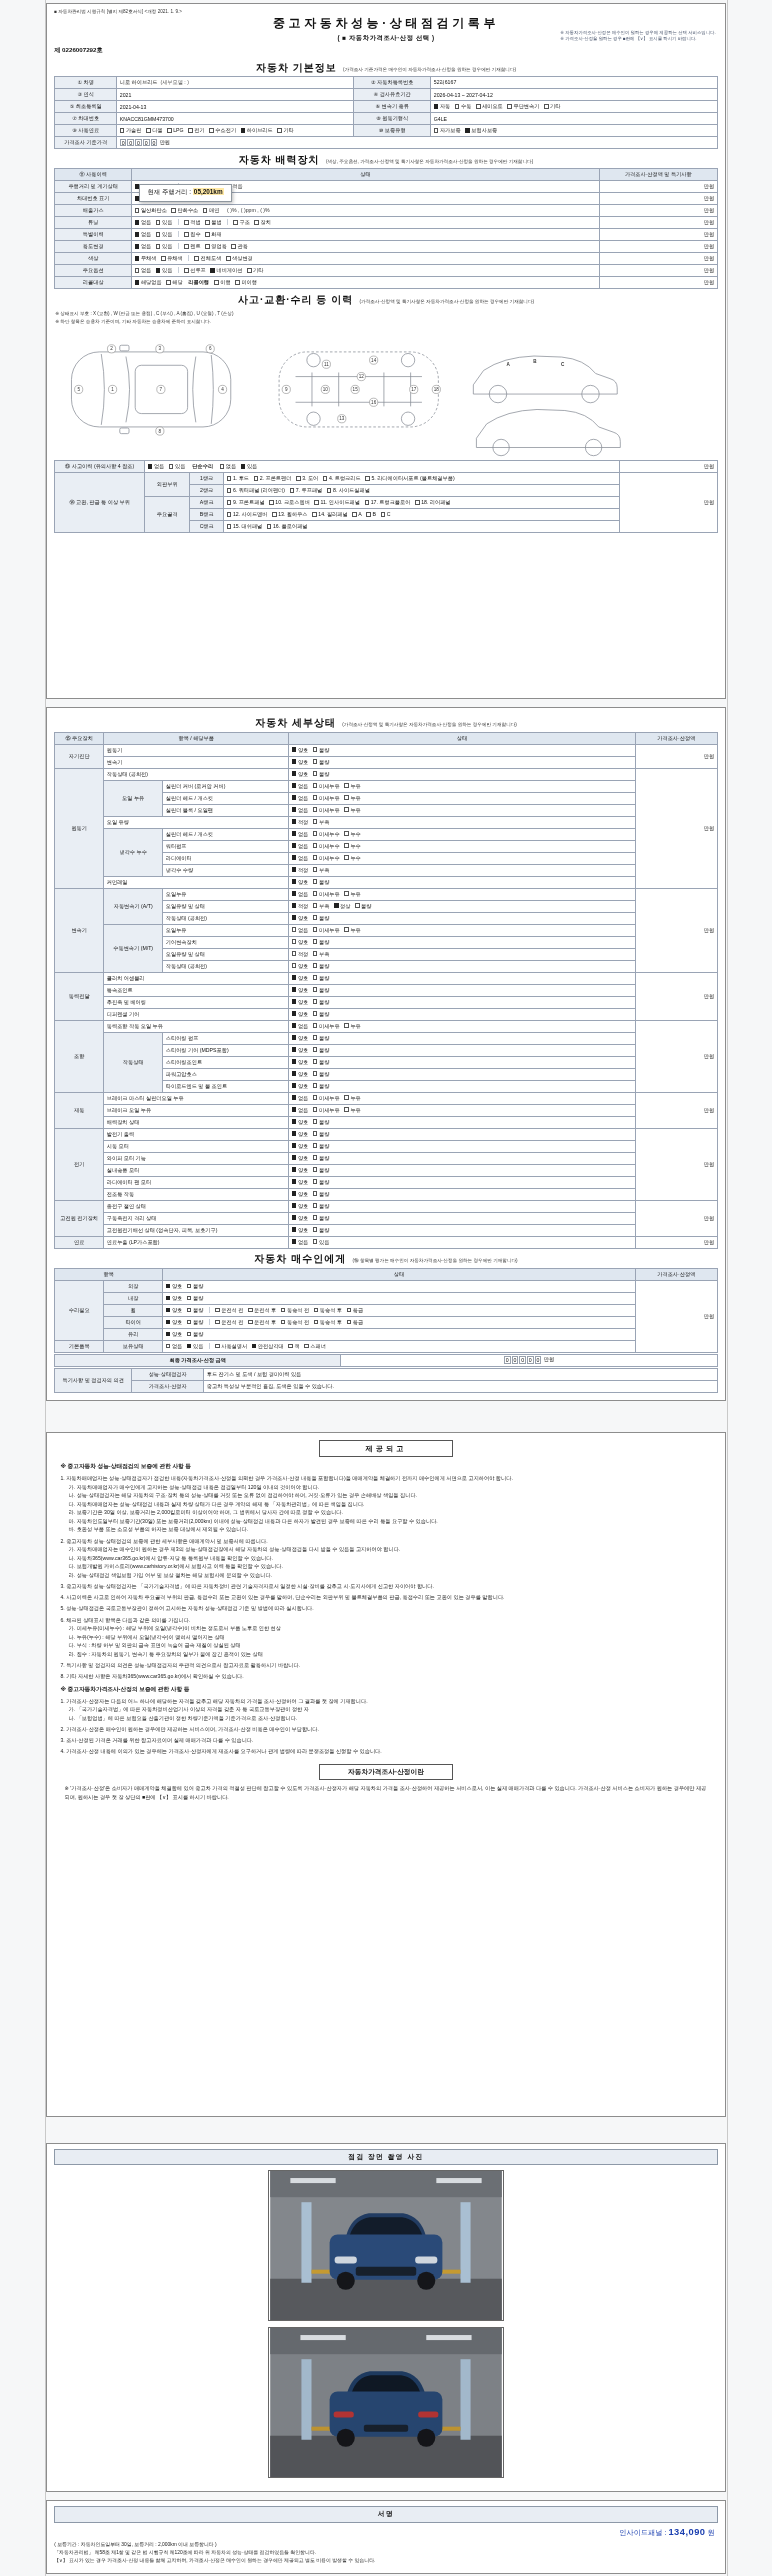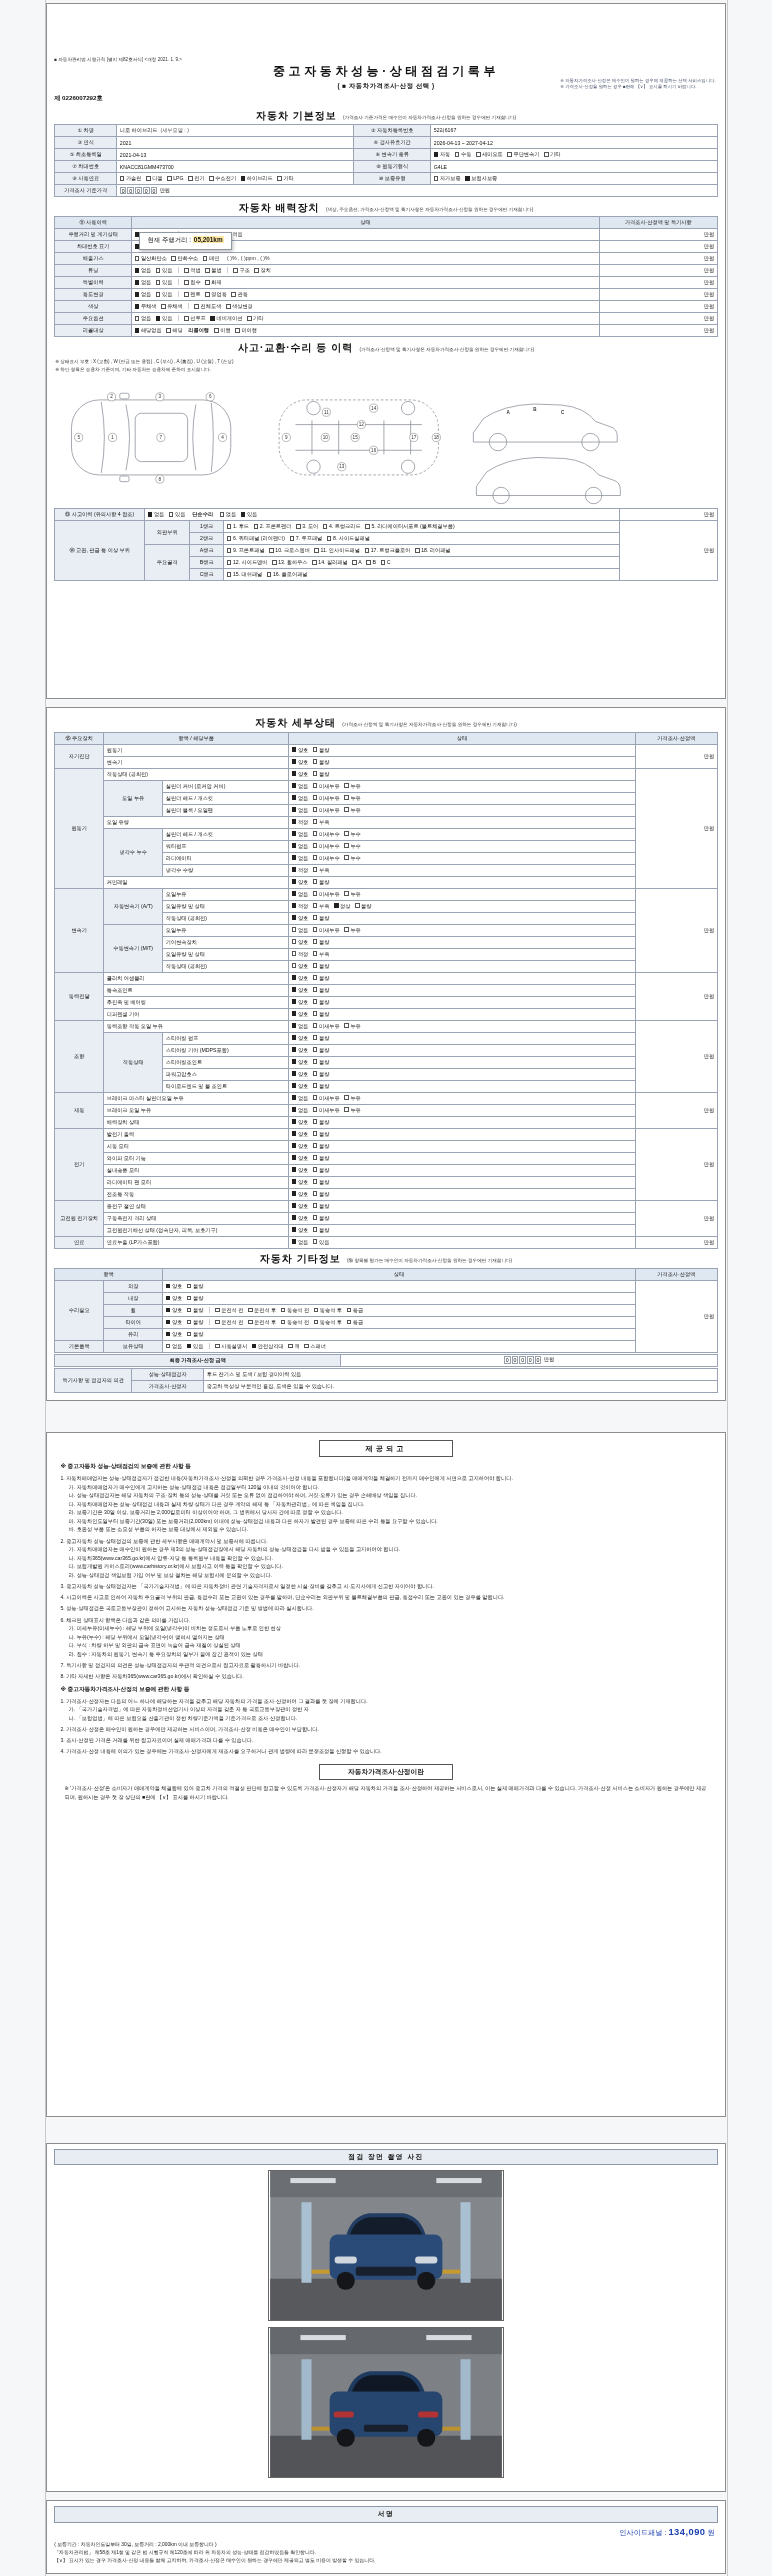--- a/index.html
+++ b/index.html
@@ -3,21 +3,21 @@
 <meta charset="utf-8">
 <style>
   * { margin:0; padding:0; box-sizing:border-box; }
   html,body { width:773px; height:2576px; background:#f6f7f8; font-family:"Liberation Sans","DejaVu Sans",sans-serif; color:#111; overflow:hidden; position:relative; }
   .scanline { position:absolute; top:0; bottom:0; width:0.5px; background:#c9c9c9; }
   .scan-l { left:45px; } .scan-r { left:727px; }
   .page { position:absolute; left:46px; top:3.1px; width:680px; }
   .panel { background:#fff; border:0.5px solid #8d8d8d; padding:5.2px 7.2px 6.2px; margin-bottom:8.2px; }
 
   .top-note { font-size:4.6px; color:#333; }
-  .hdr { position:relative; margin-bottom:3.1px;margin-top:48px; }
+  .hdr { position:relative; margin-bottom:3.1px; }
   .title { text-align:center; font-size:12px; font-weight:bold; letter-spacing:3.6px; margin-top:1px; }
   .title-sub { text-align:center; font-size:6.4px; font-weight:bold; margin-top:1.5px; letter-spacing:0.5px; }
   .title-notes { position:absolute; right:2.1px; top:20.6px; font-size:4.4px; color:#47536b; line-height:1.5; text-align:left; }
   .doc-no { font-size:6.2px; font-weight:bold; margin:3.1px 0 2.1px; }
 
   .sechead { text-align:center; padding:2.6px 0 1.5px; }
   .sechead b { font-size:10px; letter-spacing:1px; }
   .sechead .note { font-size:4.6px; color:#333; margin-left:4.1px; font-weight:normal; }
 
   table.form { border-collapse:collapse; width:100%; table-layout:fixed; margin-bottom:1px; }
@@ -544,21 +544,21 @@
           <tr>
             <td class="lab" rowspan="1">연료</td>
             <td colspan="2">연료누출 (LP가스포함)</td>
             <td class="state"><span class="opt"><span class="cb on"></span>없음</span><span class="opt"><span class="cb"></span>있음</span></td>
             <td class="price" rowspan="1">만원</td>
           </tr>
         </tbody>
     </table>
 
     <div class="sechead">
-      <b>자동차 기타정보</b>
+      <b>자동차 매수인에게</b>
       <span class="note">(⑯ 항목별 평가는 매수인이 자동차가격조사·산정을 원하는 경우에만 기재합니다)</span>
     </div>
     <table class="form">
       <colgroup>
           <col style="width:49px">
           <col style="width:59px">
           <col>
           <col style="width:82px">
         </colgroup>
       <tbody>

